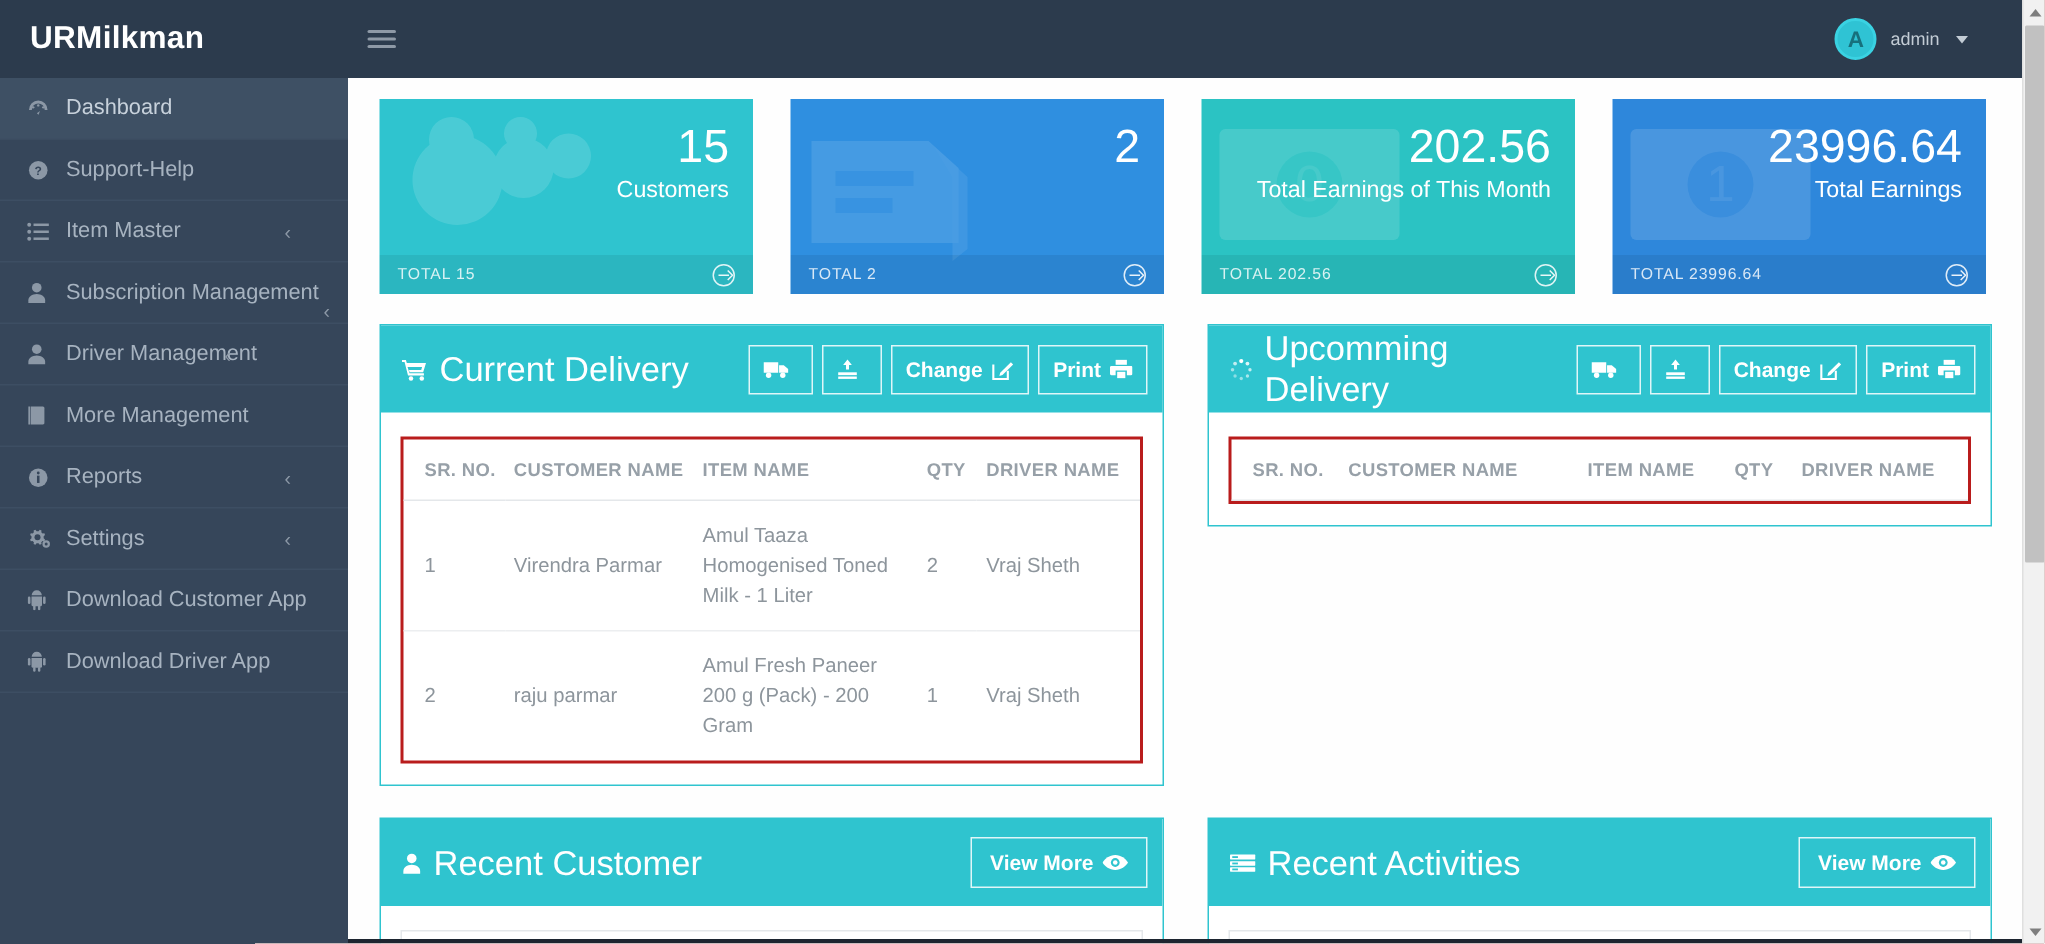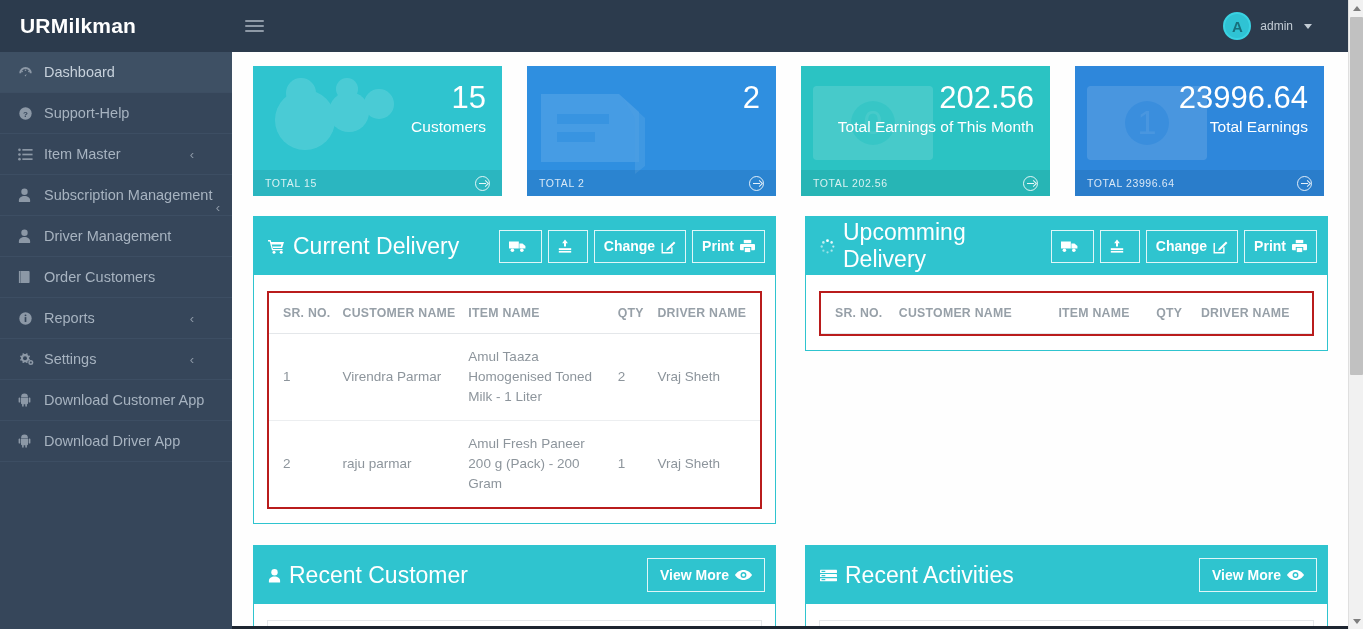--- a/index.html
+++ b/index.html
@@ -255,21 +255,21 @@
       <span class="nav-label">Driver Management</span>
       <span class="nav-arrow" style="right:78px;">‹</span>
     </div>
     <div class="nav-item">
       <span class="nav-ico">
           <svg width="14" height="14" viewBox="0 0 14 14" fill="currentColor">
             <path d="M2.4 1h8.2c.6 0 1 .5 1 1.1v9.8c0 .6-.4 1.1-1 1.1H2.4z"></path>
             <rect x="0.9" y="1" width="1.1" height="12"></rect>
           </svg>
         </span>
-      <span class="nav-label">Order Customers</span>
+      <span class="nav-label">More Management</span>
     </div>
     <div class="nav-item">
       <span class="nav-ico">
           <svg width="15" height="15" viewBox="0 0 16 16" fill="currentColor">
             <circle cx="8" cy="8" r="6.6"></circle>
             <rect x="7.1" y="6.5" width="1.8" height="5.2" fill="#36465a"></rect>
             <circle cx="8" cy="4.6" r="1" fill="#36465a"></circle>
           </svg>
         </span>
       <span class="nav-label">Reports</span>

